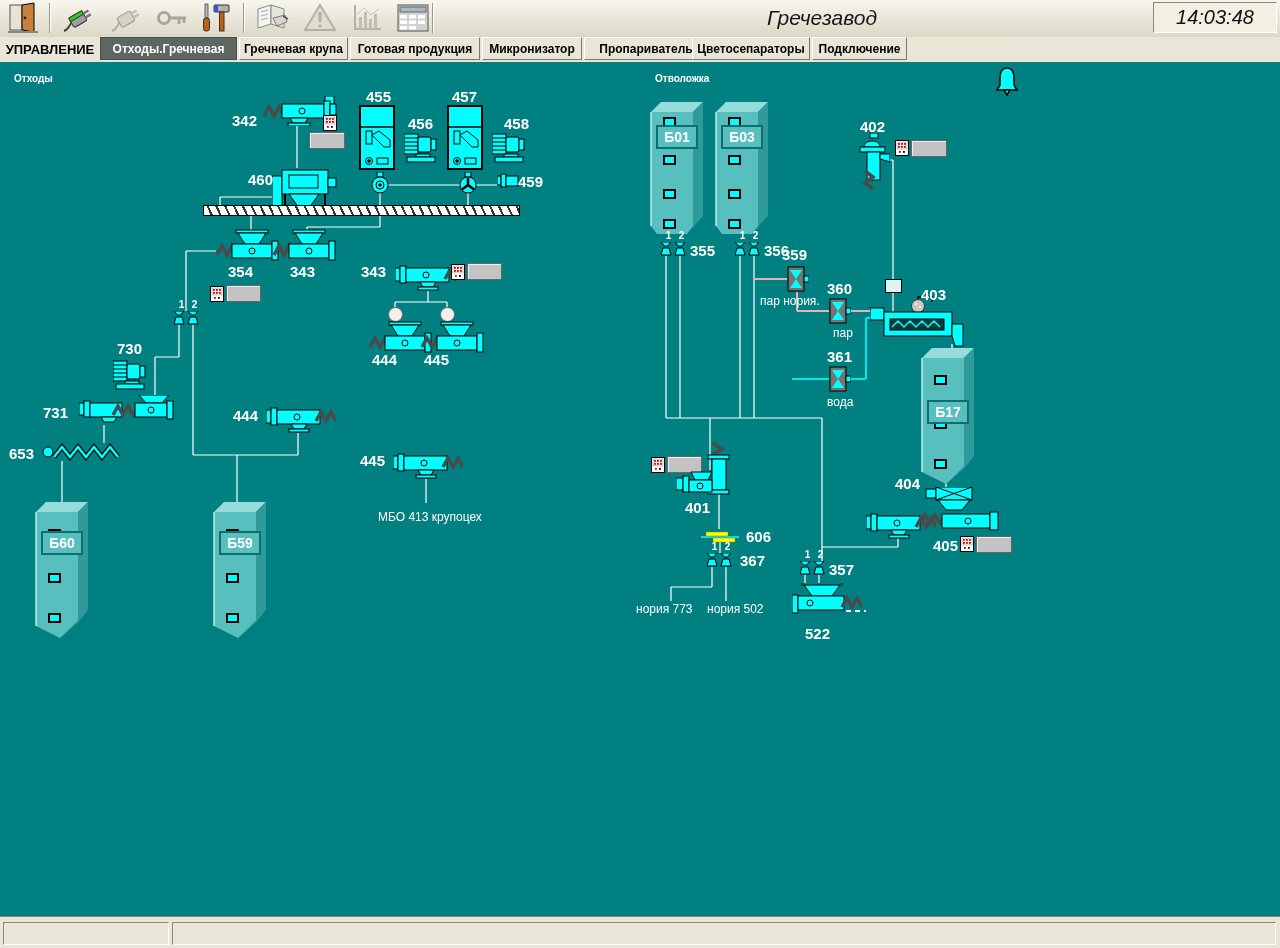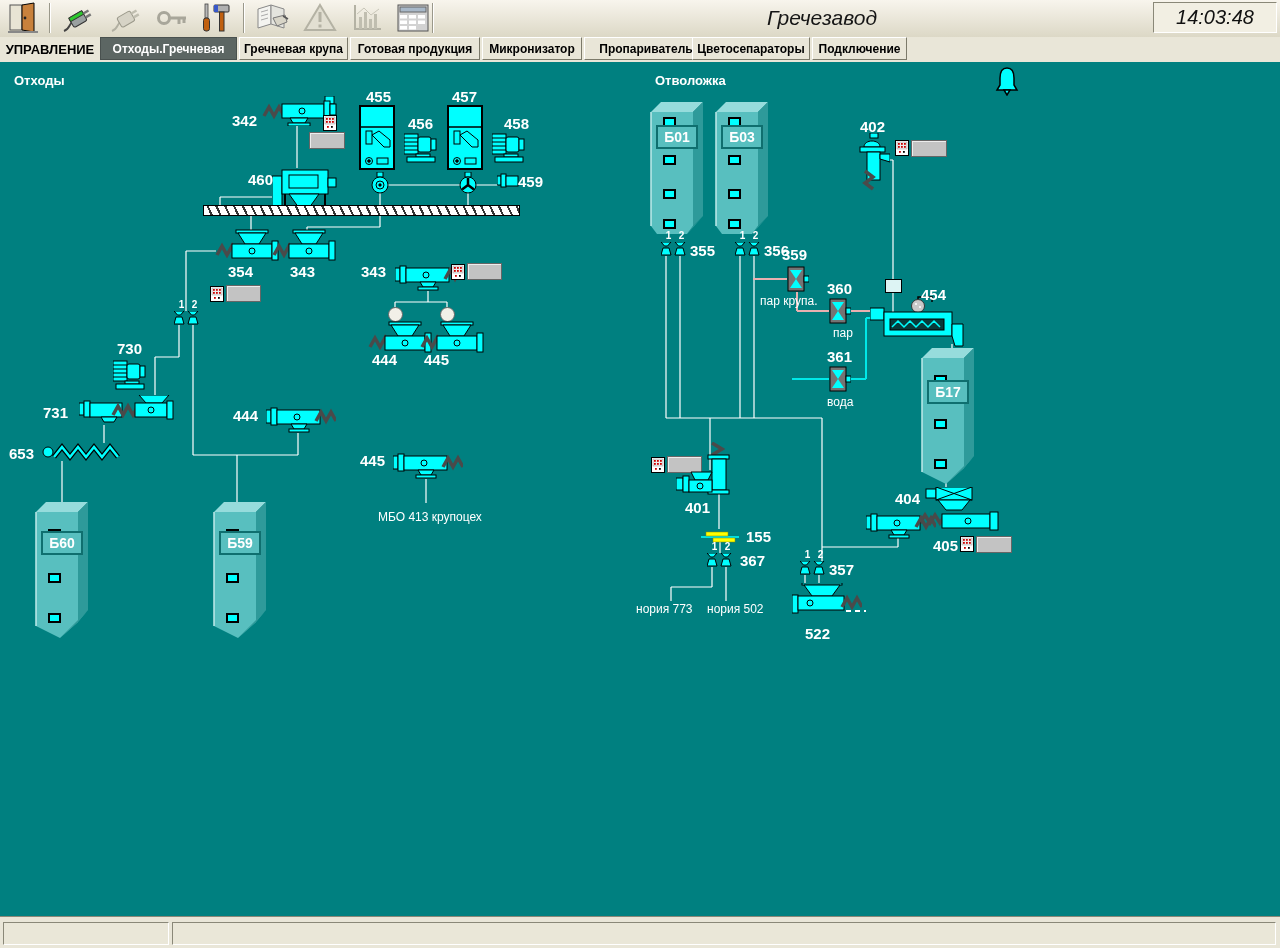--- a/index.html
+++ b/index.html
@@ -21,21 +21,21 @@
         font-weight:bold;font-size:13px;color:#000}
   .tab{position:absolute;top:0;height:23px;line-height:23px;text-align:center;font-weight:bold;font-size:12px;
        color:#000;background:#e9e6d8;border:1px solid;border-color:#ffffff #7c7a6a #7c7a6a #ffffff;box-sizing:border-box}
   .tab.sel{background:#5c6663;color:#fff;border-color:#49514f}
   
   .mimic-bg{position:absolute;left:0;top:62px;width:1280px;height:854px;background:#008080}
   .eq,.lbl,.lbl2,.plate,.ipanel,.graybox,.wcircle,.vnums,.whitebox{position:absolute}
   .lbl{color:#fff;font-weight:bold;font-size:15px;line-height:1;white-space:nowrap}
   .lbl2{color:#fff;font-size:12px;line-height:1;white-space:nowrap}
   .lblb{color:#fff;font-weight:bold;font-size:13px;line-height:1;white-space:nowrap}
-  .sect{color:#fff;font-weight:bold;font-size:13px;line-height:1;white-space:nowrap;position:absolute}
+  .sect{color:#fff;font-weight:bold;font-size:10px;line-height:1;white-space:nowrap;position:absolute}
   .plate{width:38px;height:20px;line-height:20px;text-align:center;background:#58bfbf;
          border:2px solid #0f6f6f;color:#fff;font-weight:bold;font-size:14px}
   .graybox{background:#c3c3c3;border:1px solid #666;box-shadow:inset 1px 1px 0 #ededed}
   .wcircle{width:13px;height:13px;border-radius:50%;background:#f2f0e8;border:1px solid #666}
   .whitebox{background:#ddf4f4;border:1px solid #000}
   .vnums{color:#fff;font-weight:bold;font-size:10px;line-height:1}
   .vnums span{display:inline-block;width:13px;text-align:center}
   .hatchbar{position:absolute;left:203px;top:205px;width:315px;height:9px;border:1px solid #000;
             background:repeating-linear-gradient(65deg,#ffffff 0 6px,#333 6px 8px)}
   
@@ -549,21 +549,21 @@
 <div class="vnums" style="left:736px;top:231px"><span>1</span><span>2</span></div>
 <div class="eq" style="left:735px;top:242px"><svg width="26" height="14">
       <use href="#valve2"></use>
     </svg></div>
 <div class="lbl" style="left:764px;top:243px">356</div>
 
 <div class="eq" style="left:787px;top:266px"><svg width="22" height="26">
       <use href="#gvalve"></use>
     </svg></div>
 <div class="lbl" style="left:782px;top:247px">359</div>
-<div class="lbl2" style="left:760px;top:295px">пар крупа.</div>
+<div class="lbl2" style="left:760px;top:295px">пар нория.</div>
 <div class="eq" style="left:829px;top:298px"><svg width="22" height="26">
       <use href="#gvalve"></use>
     </svg></div>
 <div class="lbl" style="left:827px;top:281px">360</div>
 <div class="lbl2" style="left:833px;top:327px">пар</div>
 <div class="eq" style="left:829px;top:366px"><svg width="22" height="26">
       <use href="#gvalve"></use>
     </svg></div>
 <div class="lbl" style="left:827px;top:349px">361</div>
 <div class="lbl2" style="left:827px;top:396px">вода</div>
@@ -574,31 +574,31 @@
 <div class="lbl" style="left:860px;top:119px">402</div>
 <div class="ipanel" style="left:895px;top:140px"><svg width="14" height="16">
       <use href="#ipanelS"></use>
     </svg></div>
 <div class="graybox" style="left:911px;top:140px;width:34px;height:15px"></div>
 <div class="whitebox" style="left:885px;top:279px;width:15px;height:12px"></div>
 
 <div class="eq" style="left:870px;top:296px"><svg width="95" height="52">
       <use href="#m403"></use>
     </svg></div>
-<div class="lbl" style="left:921px;top:287px">454</div>
+<div class="lbl" style="left:921px;top:287px">403</div>
 
 <div class="eq" style="left:919px;top:346px"><svg width="58" height="140">
       <use href="#tank3"></use>
     </svg></div>
-<div class="plate" style="left:927px;top:380px">Б17</div>
+<div class="plate" style="left:927px;top:400px">Б17</div>
 
 <div class="eq" style="left:918px;top:487px"><svg width="88" height="52">
       <use href="#m404"></use>
     </svg></div>
-<div class="lbl" style="left:895px;top:491px">404</div>
+<div class="lbl" style="left:895px;top:476px">404</div>
 <div class="eq" style="left:866px;top:507px"><svg width="70" height="32">
       <use href="#convR"></use>
     </svg></div>
 <div class="ipanel" style="left:960px;top:536px"><svg width="14" height="16">
       <use href="#ipanelS"></use>
     </svg></div>
 <div class="graybox" style="left:976px;top:536px;width:34px;height:15px"></div>
 <div class="lbl" style="left:933px;top:538px">405</div>
 
 <div class="ipanel" style="left:651px;top:457px"><svg width="14" height="16">
@@ -606,21 +606,21 @@
     </svg></div>
 <div class="graybox" style="left:667px;top:456px;width:33px;height:15px"></div>
 <div class="eq" style="left:676px;top:442px"><svg width="62" height="58">
       <use href="#conv401"></use>
     </svg></div>
 <div class="lbl" style="left:685px;top:500px">401</div>
 
 <div class="eq" style="left:701px;top:529px"><svg width="38" height="12">
       <use href="#gate366"></use>
     </svg></div>
-<div class="lbl" style="left:746px;top:529px">155</div>
+<div class="lbl" style="left:746px;top:529px">606</div>
 <div class="vnums" style="left:708px;top:542px"><span>1</span><span>2</span></div>
 <div class="eq" style="left:707px;top:553px"><svg width="26" height="14">
       <use href="#valve2"></use>
     </svg></div>
 <div class="lbl" style="left:740px;top:553px">367</div>
 <div class="lbl2" style="left:636px;top:603px">нория 773</div>
 <div class="lbl2" style="left:707px;top:603px">нория 502</div>
 
 <div class="vnums" style="left:801px;top:550px"><span>1</span><span>2</span></div>
 <div class="eq" style="left:800px;top:561px"><svg width="26" height="14">

